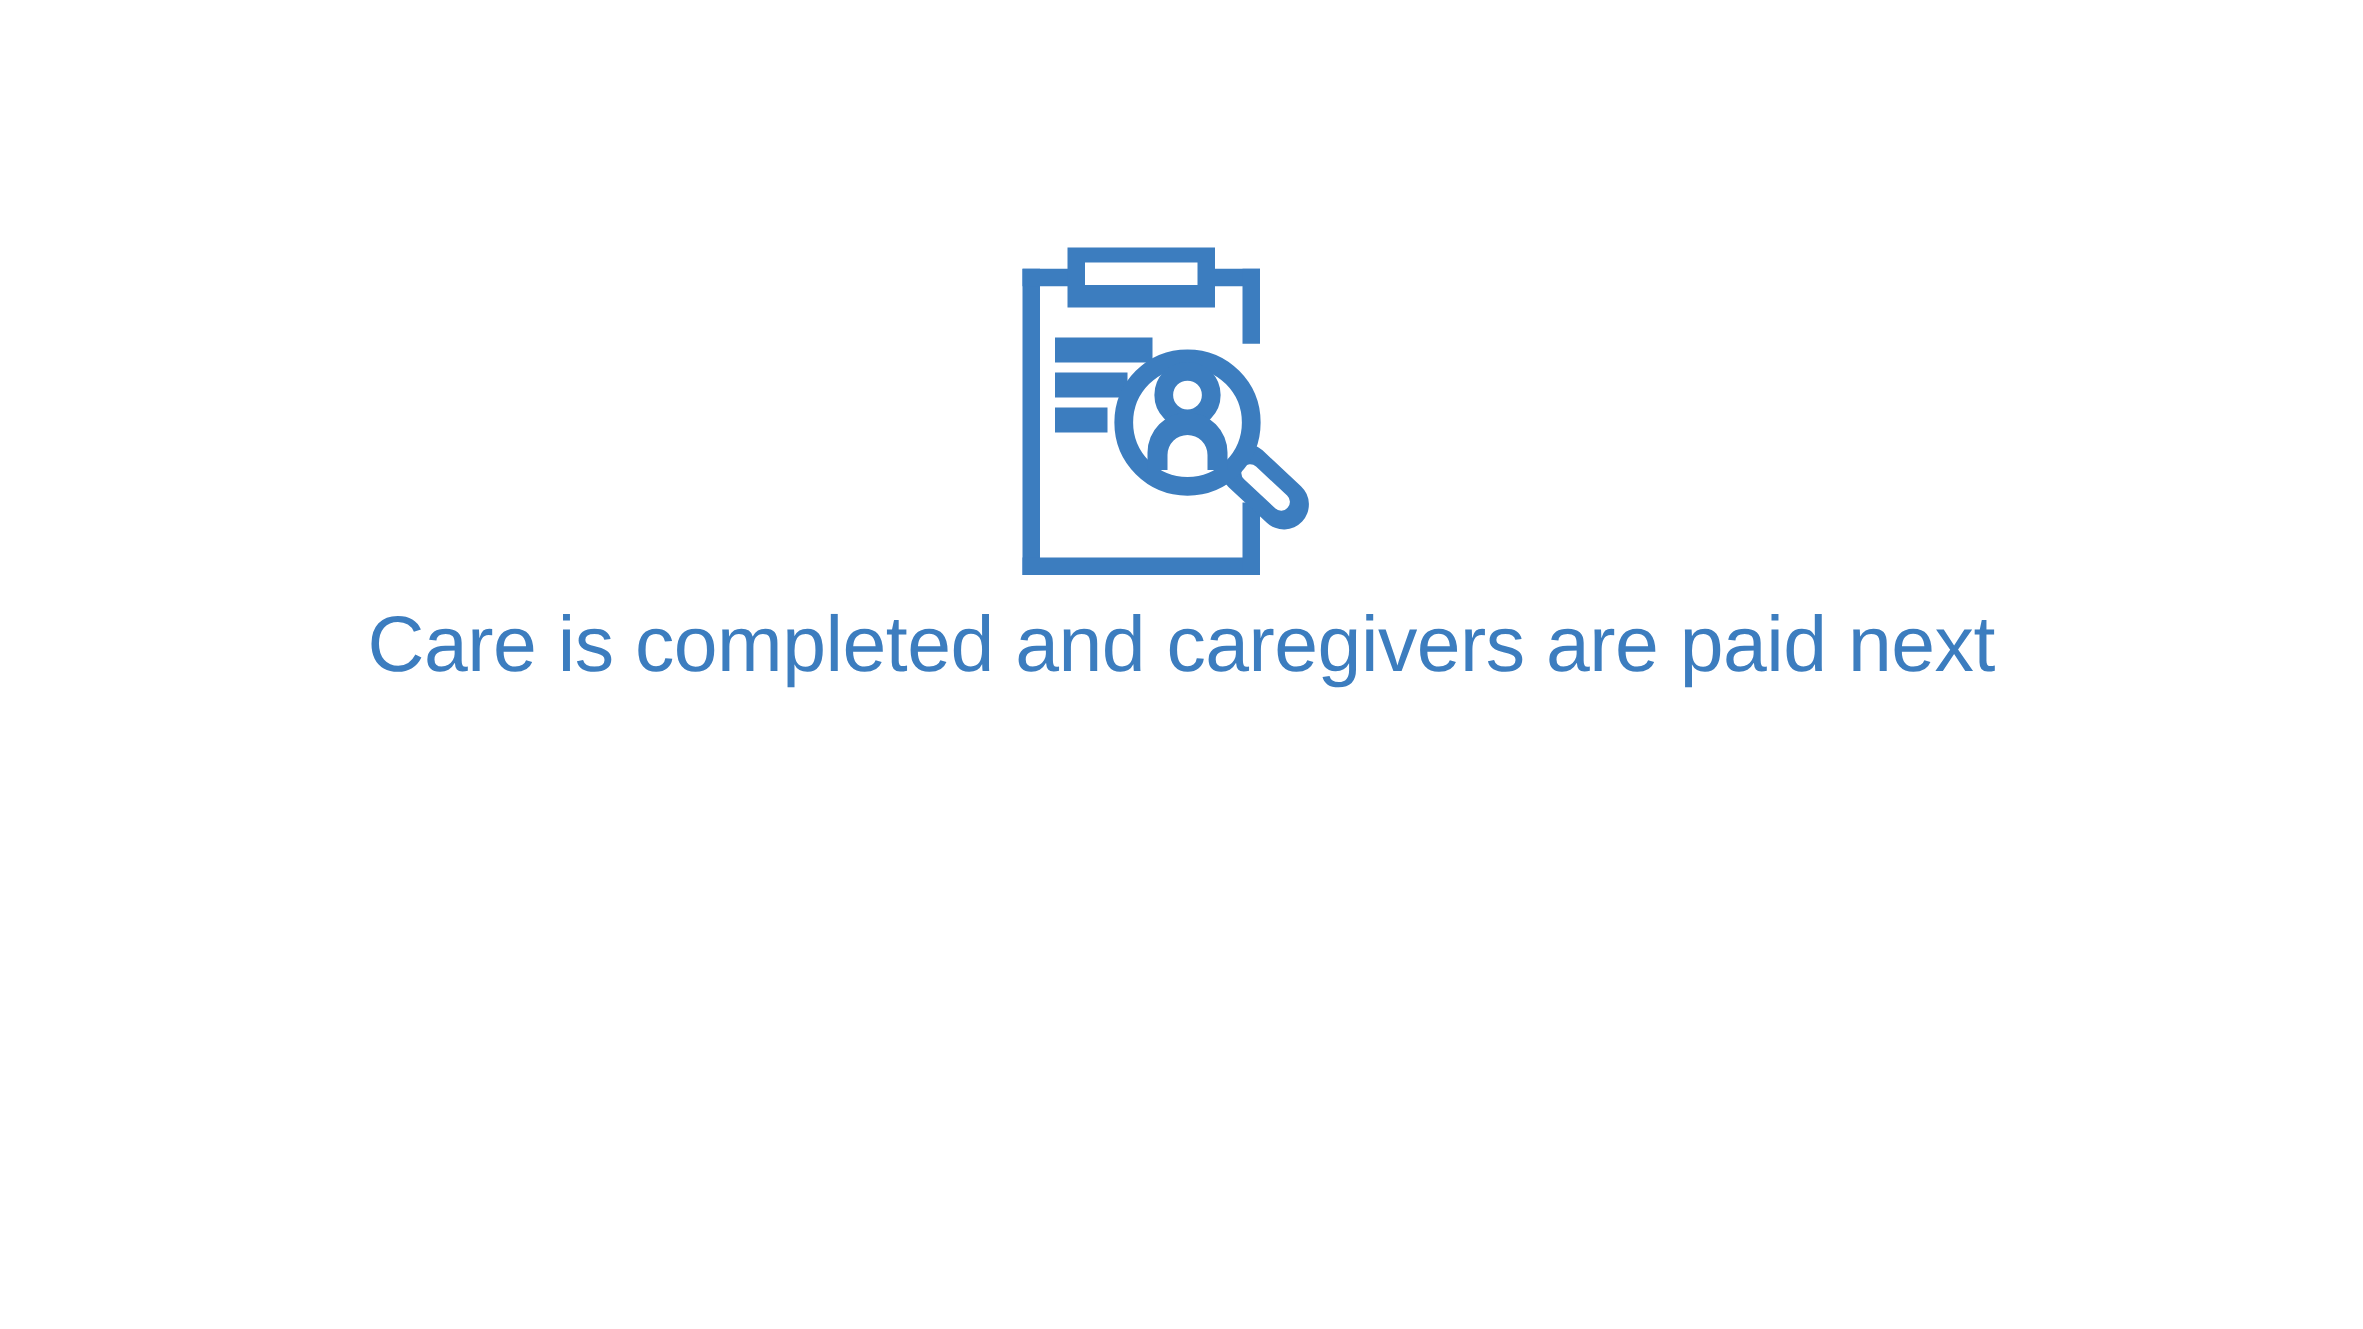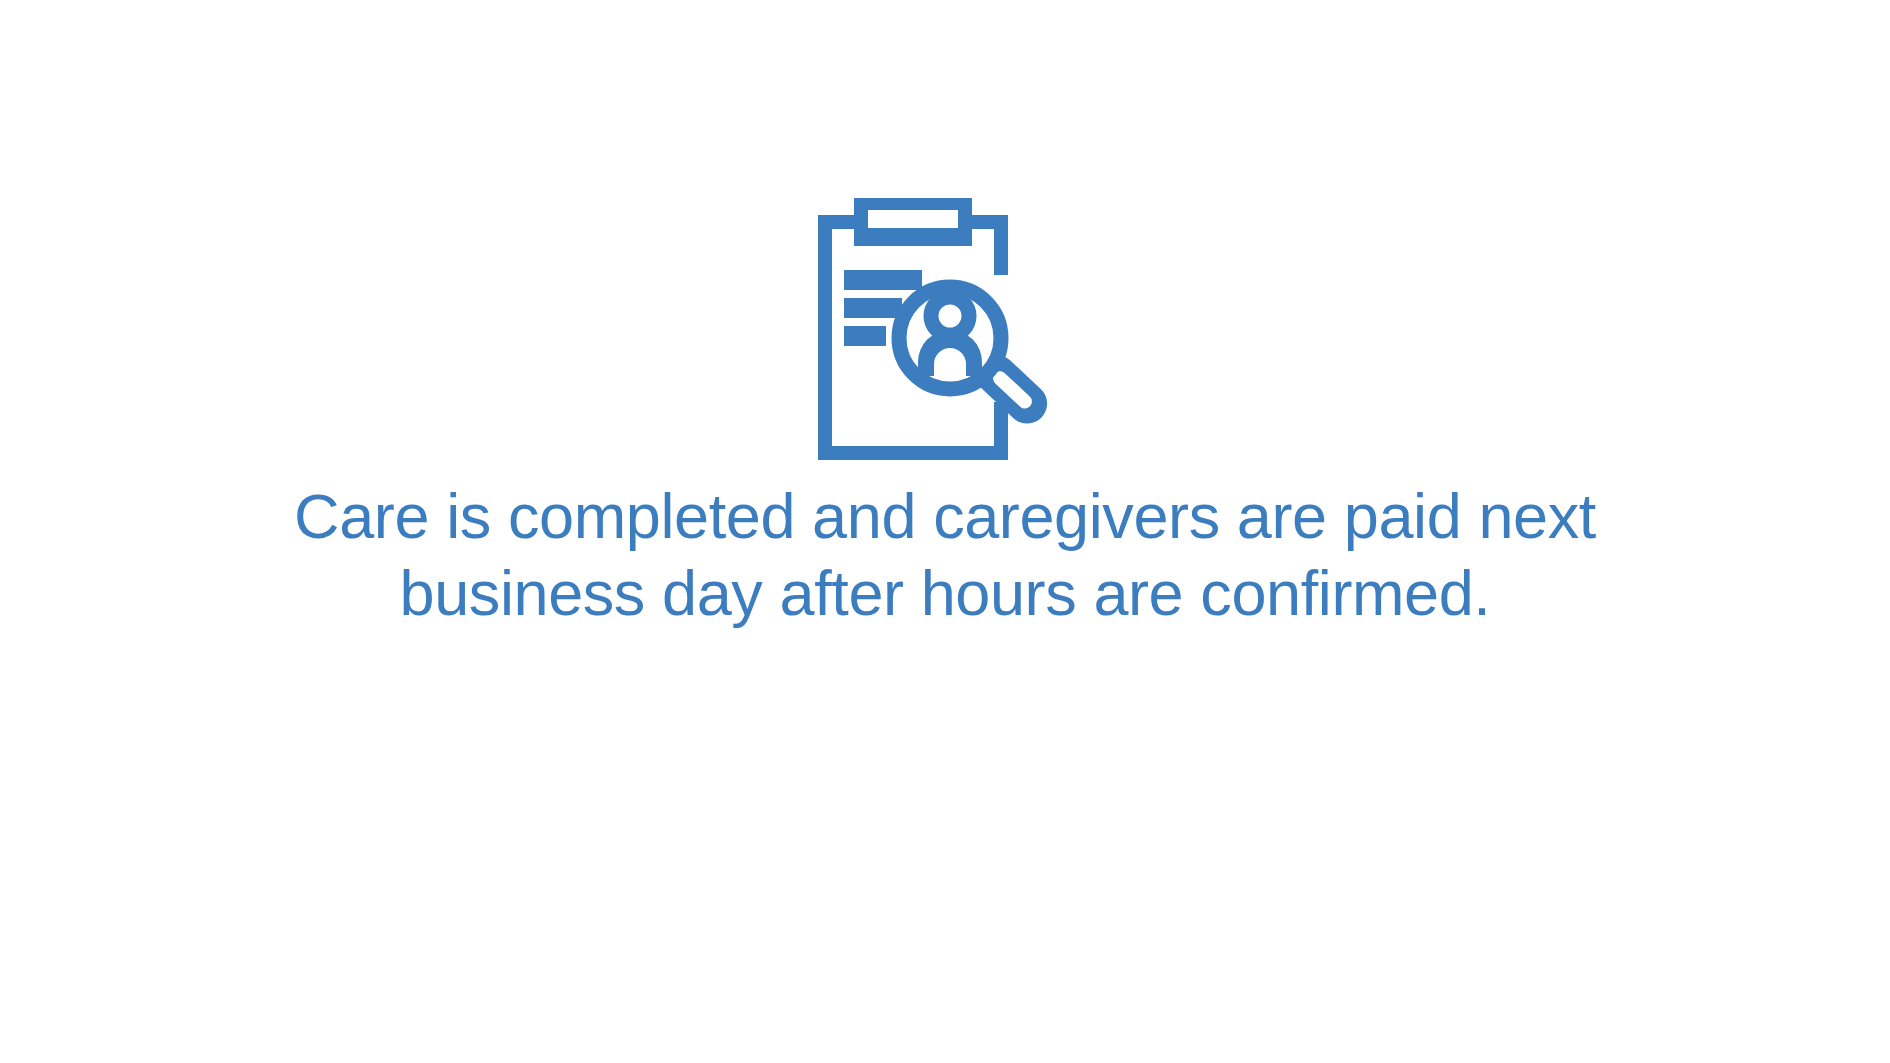--- a/index.html
+++ b/index.html
@@ -97,16 +97,15 @@
         <circle cx="140" cy="126" r="19" fill="none" stroke="#3C7DBF" stroke-width="15"></circle>
 
         <path d="M 108 186 L 108 172 A 32 32 0 0 1 172 172 L 172 186 L 156 186 L 156 174 A 16 16 0 0 0 124 174 L 124 186 Z" fill="#3C7DBF"></path>
 
       </g>
     </svg>
   </div>
 
   <div class="caption">
     <span class="line">Care is completed and caregivers are paid next</span>
-    <span class="line">business day after hours are confirmed.</span>
   </div>
 
 </div>
 
 </body></html>

